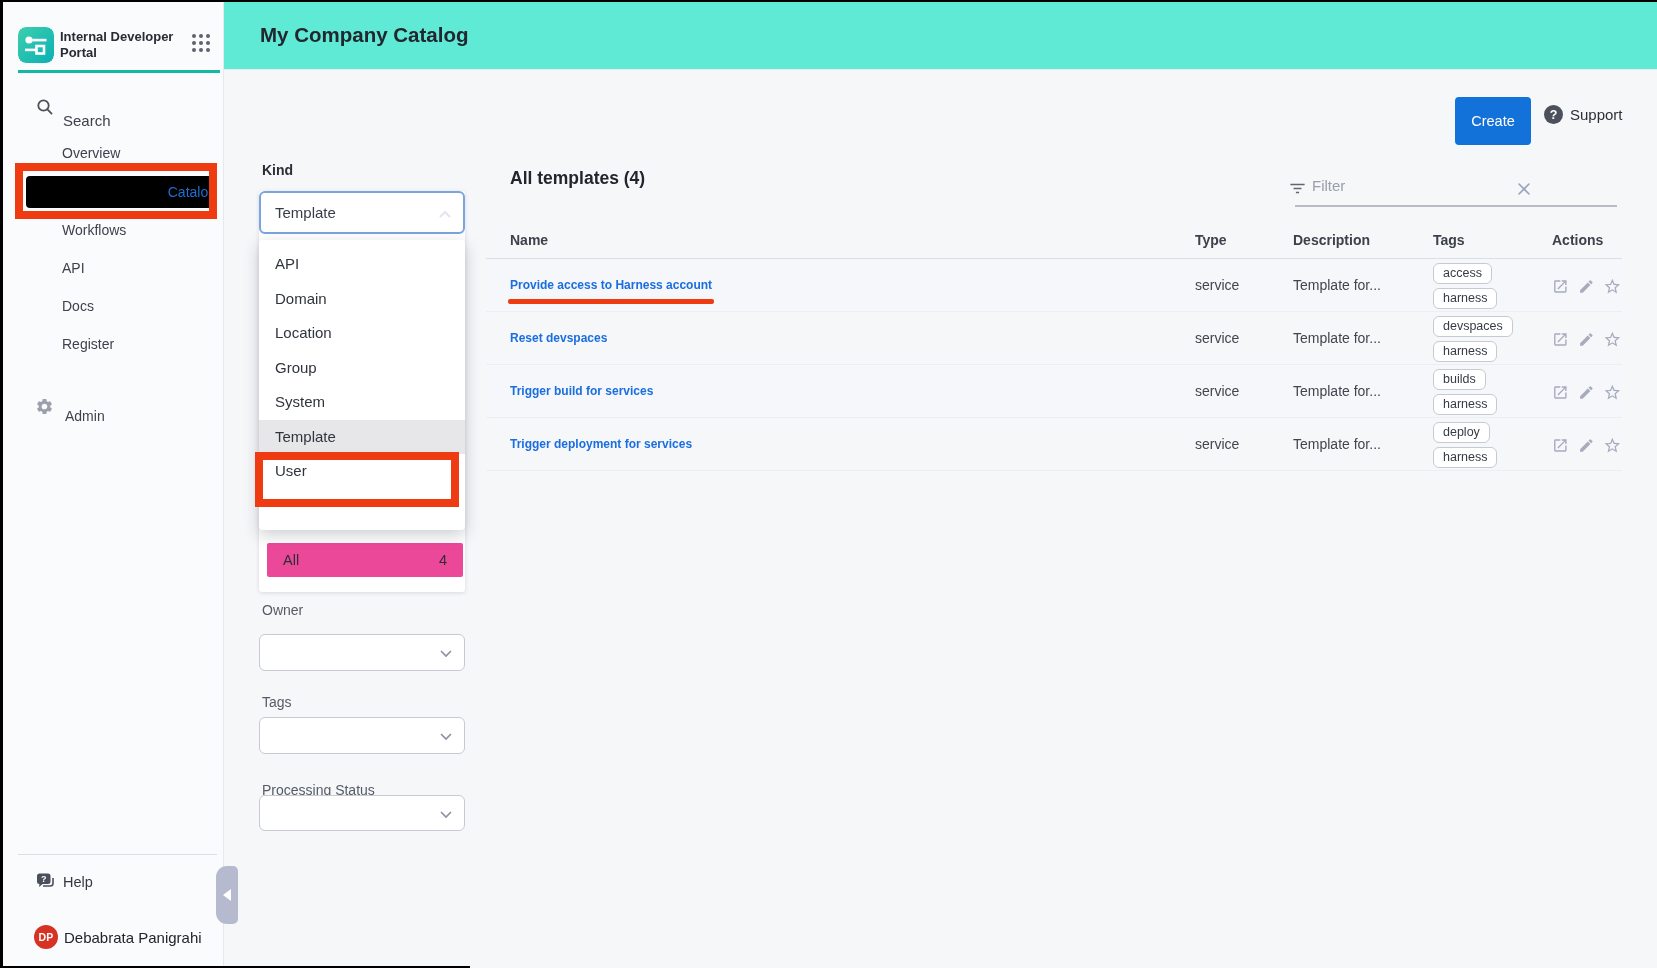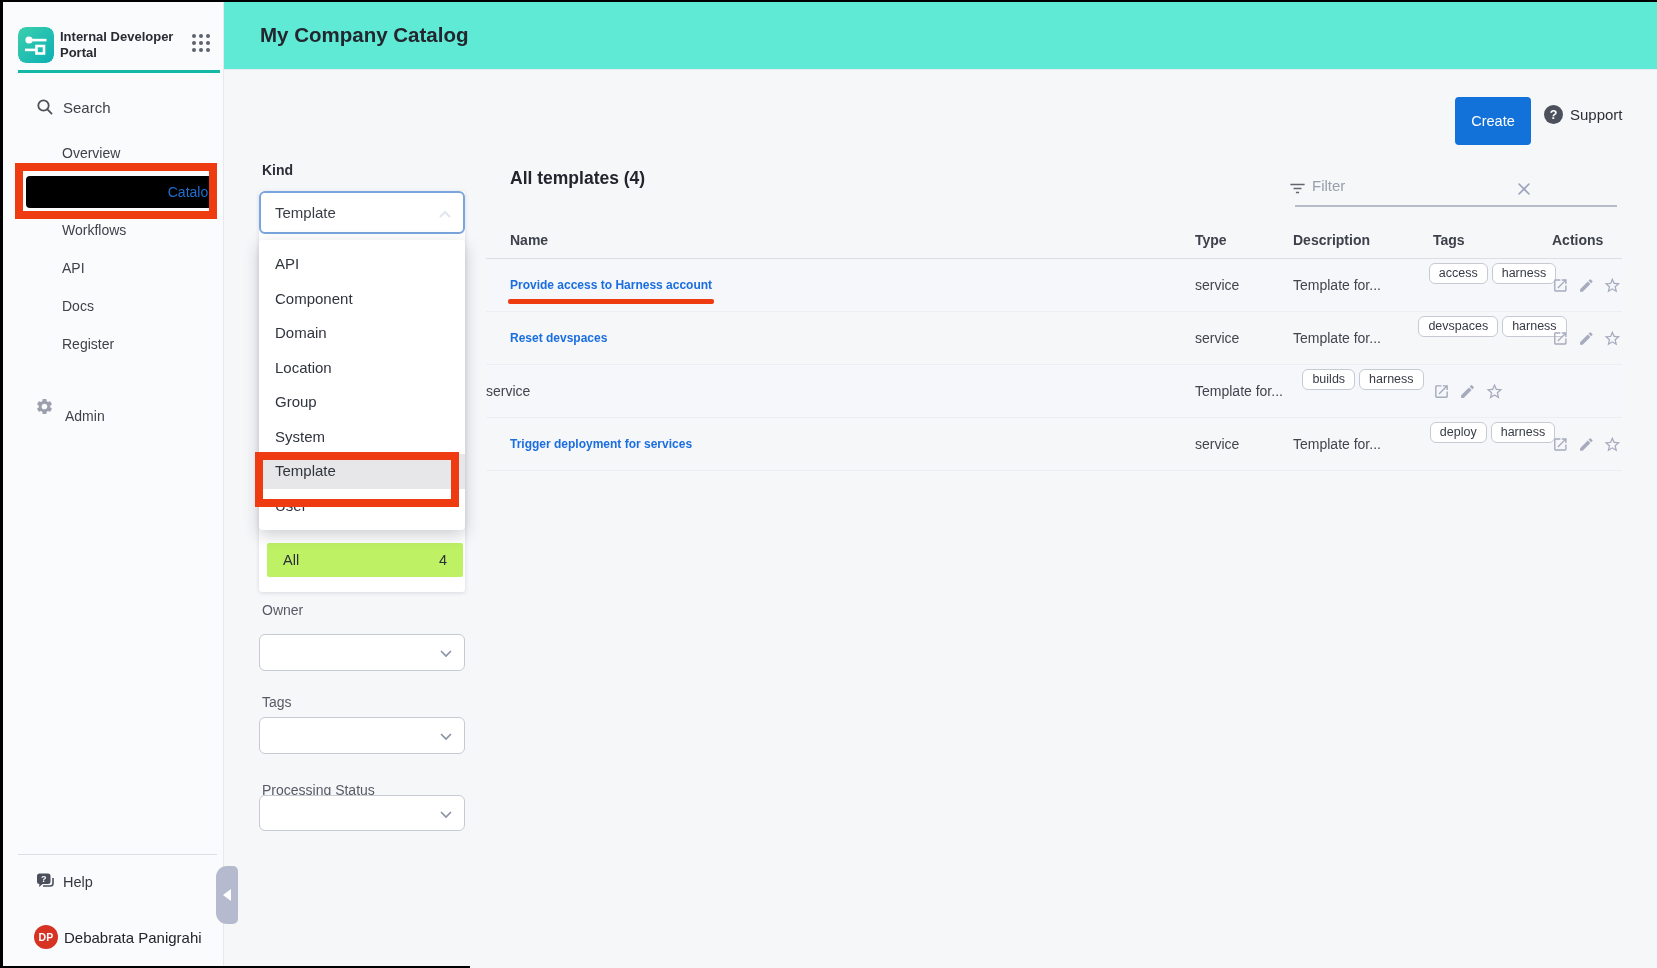--- a/index.html
+++ b/index.html
@@ -13,21 +13,21 @@
   .frame-bottom { left:0; top:966px; width:470px; height:2px; background:#000; z-index:50; }
 
   
   .sidebar { left:0; top:0; width:224px; height:968px; background:#fafbfc; border-right:1px solid #e7e9ec; z-index:2; }
   .logo { left:18px; top:27px; width:36px; height:36px; border-radius:8px; overflow:hidden; }
   .brand-title { left:60px; top:29px; width:120px; font-size:13px; line-height:16px; font-weight:700; color:#272b33; }
   .apps-grid { left:190px; top:32px; width:22px; height:22px; cursor:pointer; }
   .teal-rule { left:18px; top:70px; width:202px; height:3px; background:#14b8a6; }
   .search-row { left:0; top:96px; width:224px; height:30px; cursor:pointer; }
   .search-row svg { position:absolute; left:36px; top:2px; }
-  .search-label { position:absolute; left:63px; top:3px; font-size:15px; color:#3d414a; }
+  .search-label { position:absolute; left:63px; top:16px; font-size:15px; color:#3d414a; }
   .nav-item { left:26px; width:190px; height:32px; line-height:32px; padding-left:36px; font-size:14px; color:#3e424c; border-radius:4px; cursor:pointer; }
   .nav-overview { top:137px; }
   .nav-catalog { top:176px; background:#000000; color:#1f6fd1;text-align:right; }
   .nav-workflows { top:214px; }
   .nav-api { top:252px; }
   .nav-docs { top:290px; }
   .nav-register { top:328px; }
   .admin-row { left:0; top:394px; width:224px; height:26px; cursor:pointer; }
   .admin-row svg { position:absolute; left:35px; top:3px; }
   .admin-label { position:absolute; left:65px; top:4px; font-size:14px; color:#3e424c;margin-top:10px; }
@@ -52,21 +52,21 @@
   
   .flabel { font-size:14px; color:#565b66; }
   .kind-label { left:262px; top:162px; font-weight:700; color:#2b2e37; }
   .kind-panel { left:259px; top:191px; width:206px; height:401px; background:#fff; border-radius:3px; box-shadow:0 1px 4px rgba(40,45,60,.14); z-index:3; }
   .kind-select { left:259px; top:191px; width:206px; height:43px; background:#fff; border:2px solid #7aa4de; border-radius:6px; z-index:6; cursor:pointer; }
   .kind-select .val { position:absolute; left:14px; top:0; line-height:39px; font-size:15px; color:#383c45; }
   .kind-select svg { position:absolute; right:10px; top:13px; }
   .kind-dropdown { left:259px; top:240px; width:206px; height:290px; background:#fff; border-radius:4px; box-shadow:0 5px 16px rgba(25,30,45,.22); z-index:7; padding:7px 0; }
   .kd-option { height:34.5px; line-height:34.5px; padding-left:16px; font-size:15px; color:#30343d; cursor:pointer; }
   .kd-option.selected { background:#e7e7e9; }
-  .all-row { left:267px; top:543px; width:196px; height:34px; background:#bef264; border-radius:2px; z-index:4; cursor:pointer; }
+  .all-row { left:267px; top:543px; width:196px; height:34px; background:#ec4899; border-radius:2px; z-index:4; cursor:pointer; }
   .all-row .lbl { position:absolute; left:16px; top:0; line-height:34px; font-size:14.5px; color:#2b2e36; }
   .all-row .cnt { position:absolute; right:16px; top:0; line-height:34px; font-size:14.5px; color:#2b2e36; }
   .owner-label { left:262px; top:602px; }
   .tags-label { left:262px; top:694px; }
   .proc-label { left:262px; top:782px; }
   .mini-select { left:259px; width:206px; height:37px; background:#fff; border:1px solid #c7cad2; border-radius:6px; cursor:pointer; }
   .owner-select { top:634px; }
   .tags-select { top:717px; }
   .proc-select { top:795px; height:36px; }
   .mini-select svg { position:absolute; right:10px; top:11px; }
@@ -80,21 +80,21 @@
   .filter-clear { left:1516px; top:181px; cursor:pointer; }
 
   .thead { left:486px; top:222px; width:1136px; height:37px; display:grid; grid-template-columns:709px 98px 140px 119px 70px; align-items:center; border-bottom:1px solid #dbdee3; }
   .thead > div { font-size:14px; font-weight:700; color:#3d414b; }
   .thead .c-name { padding-left:24px; }
   .tbody { left:486px; top:259px; width:1136px; }
   .trow { display:grid; grid-template-columns:709px 98px 140px 119px 70px; height:53px; border-bottom:1px solid #eceef2; }
   .trow:nth-child(odd) { background:#f5f7fa; }
   .cell-name { position:relative; padding-left:24px; line-height:53px; font-size:12px; font-weight:700; color:#1b6ee0; cursor:pointer; white-space:nowrap; }
   .cell-type, .cell-desc { line-height:53px; font-size:14px; color:#42454e; }
-  .cell-tags { display:flex; flex-direction:row; justify-content:center; align-items:flex-start; gap:4px; padding:4px 0; }
+  .cell-tags { display:flex; flex-direction:column; justify-content:center; align-items:flex-start; gap:4px; padding:4px 0; }
   .chip { font-size:12.5px; color:#373b45; background:#fff; border:1px solid #c6cad3; border-radius:6px; padding:2px 9px; line-height:15px; }
   .cell-actions { display:flex; align-items:center; gap:9px; }
   .cell-actions svg { cursor:pointer; }
   .name-underline { position:absolute; left:22px; top:40px; width:206px; height:4.5px; background:#ee3b12; border-radius:2px; }
 
   
   .anno { border:8px solid #ee3b12; z-index:10; pointer-events:none; }
   .anno-catalog { left:15px; top:163px; width:202px; height:56px; }
   .anno-template { left:255px; top:452px; width:204px; height:55px; }
 </style>
@@ -199,21 +199,20 @@
 
 <div class="abs kind-select">
   <span class="val">Template</span>
   <svg width="16" height="16" viewBox="0 0 16 16">
     <polyline points="3.5,10.5 8,6 12.5,10.5" fill="none" stroke="#e1e5ee" stroke-width="2" stroke-linecap="round"></polyline>
   </svg>
 </div>
 
 <div class="abs kind-dropdown">
   <div class="kd-option">API</div>
-  <div class="kd-option">Component</div>
   <div class="kd-option">Domain</div>
   <div class="kd-option">Location</div>
   <div class="kd-option">Group</div>
   <div class="kd-option">System</div>
   <div class="kd-option selected">Template</div>
   <div class="kd-option">User</div>
 </div>
 
 <div class="abs all-row">
   <span class="lbl">All</span>
@@ -304,20 +303,23 @@
       <svg width="17" height="17" viewBox="0 0 24 24" fill="#a6abbe">
           <path d="M3 17.25V21h3.75L17.81 9.94l-3.75-3.75L3 17.25zM20.71 7.04a1 1 0 0 0 0-1.41l-2.34-2.34a1 1 0 0 0-1.41 0l-1.83 1.83 3.75 3.75 1.83-1.83z"></path>
         </svg>
       <svg width="19" height="19" viewBox="0 0 24 24" fill="#a6abbe">
           <path d="M22 9.24l-7.19-.62L12 2 9.19 8.63 2 9.24l5.46 4.73L5.82 21 12 17.27 18.18 21l-1.63-7.03L22 9.24zM12 15.4l-3.76 2.27 1-4.28-3.32-2.88 4.38-.38L12 6.1l1.71 4.04 4.38.38-3.32 2.88 1 4.28L12 15.4z"></path>
         </svg>
     </div>
   </div>
 
   <div class="trow">
+    <div class="cell-name">
+      <span>Trigger build for services</span>
+    </div>
     <div class="cell-type">service</div>
     <div class="cell-desc">Template for...</div>
     <div class="cell-tags">
       <span class="chip">builds</span>
       <span class="chip">harness</span>
     </div>
     <div class="cell-actions">
       <svg width="17" height="17" viewBox="0 0 24 24" fill="#a6abbe">
           <path d="M19 19H5V5h7V3H5a2 2 0 0 0-2 2v14a2 2 0 0 0 2 2h14c1.1 0 2-.9 2-2v-7h-2v7zM14 3v2h3.59l-9.83 9.83 1.41 1.41L19 6.41V10h2V3h-7z"></path>
         </svg>

